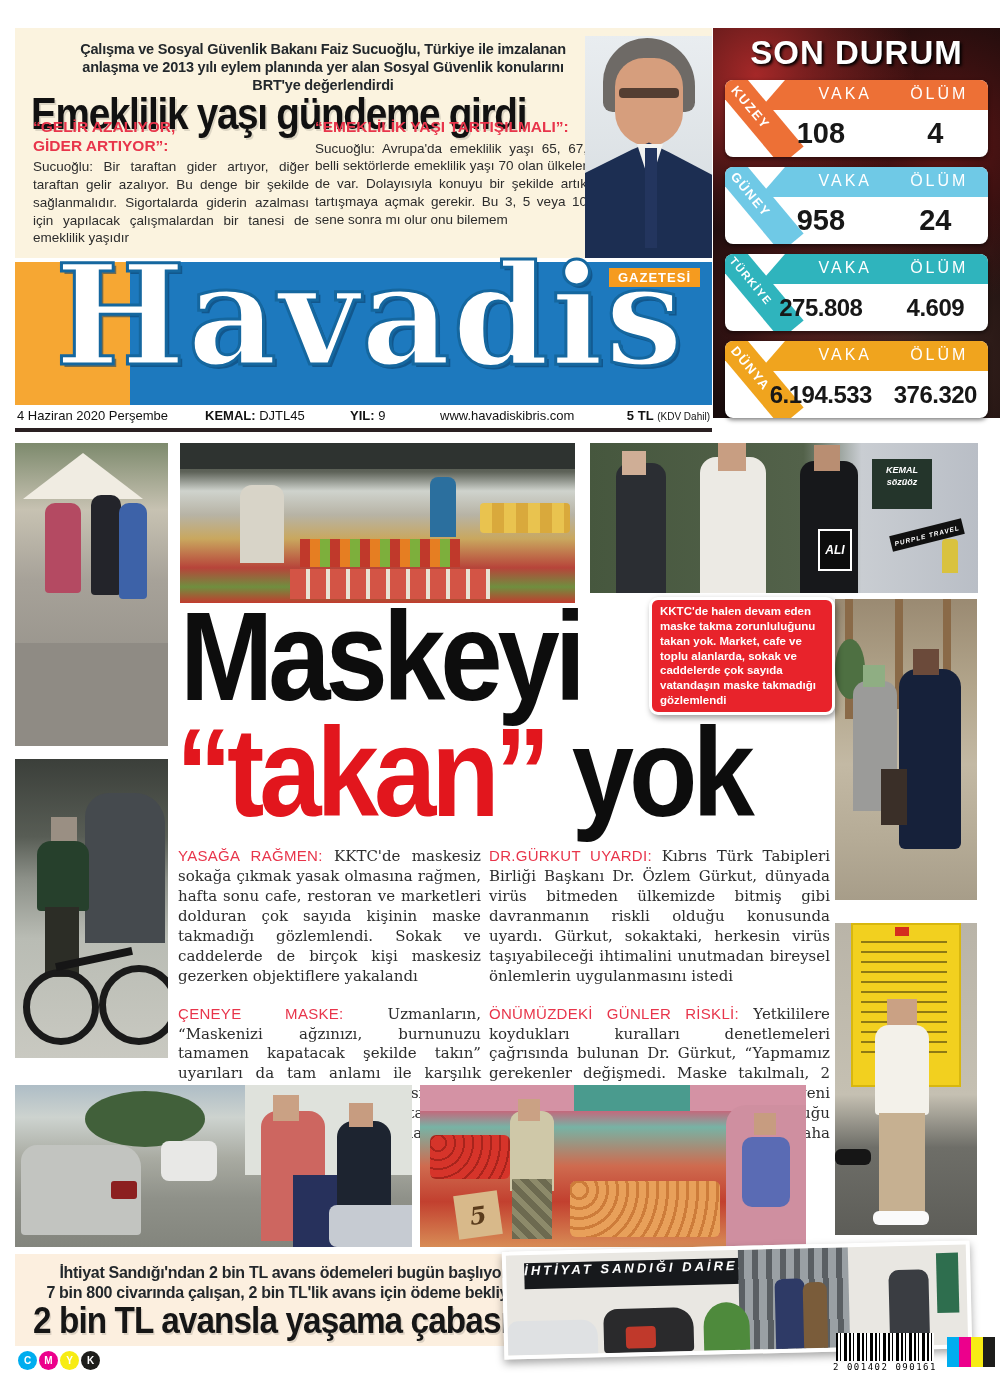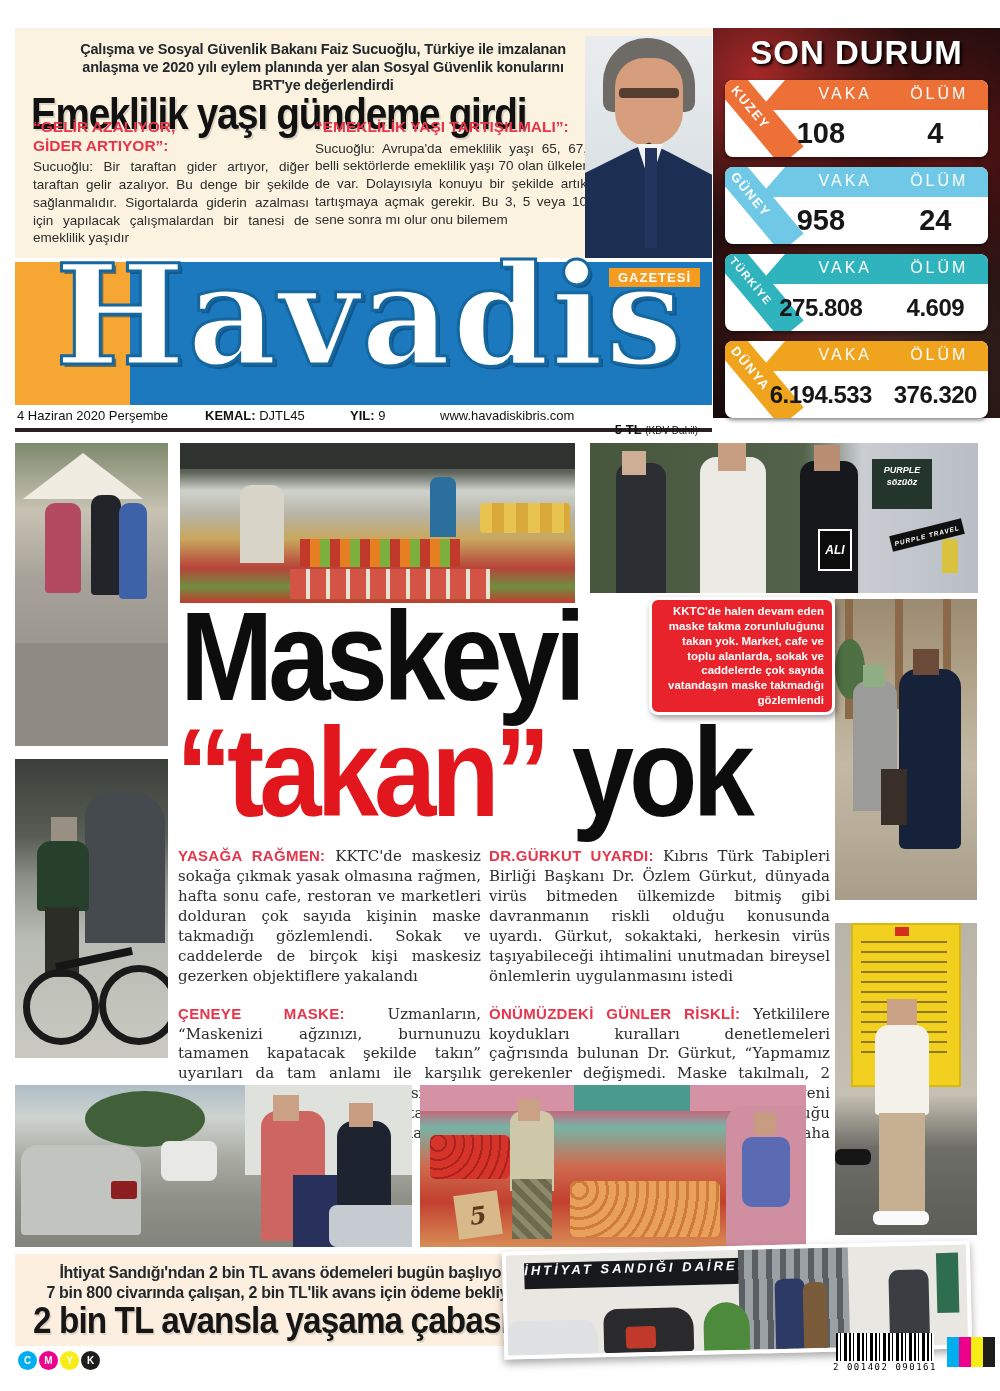--- a/index.html
+++ b/index.html
@@ -51,43 +51,43 @@
       font-weight:bold;font-size:138px;line-height:1.1;color:#fff;letter-spacing:2px;
       -webkit-text-stroke:3px #15679f;text-shadow:3px 3px 0 rgba(10,60,100,.55);}
   .gaz-tag{position:absolute;right:12px;top:6px;background:#f59b1f;color:#fff;font-weight:bold;
       font-size:13px;letter-spacing:1px;padding:2px 9px;}
   .info-bar{left:15px;top:407px;width:697px;height:21px;border-bottom:4px solid #2a2022;font-size:13px;color:#111;}
   .info-bar b{font-weight:bold;}
   .ib-date{position:absolute;left:2px;top:1px;}
   .ib-sayi{position:absolute;left:190px;top:1px;}
   .ib-yil{position:absolute;left:335px;top:1px;}
   .ib-site{position:absolute;left:425px;top:1px;}
-  .ib-price{position:absolute;right:14px;top:1px;margin-top:14px;}
+  .ib-price{position:absolute;right:2px;top:1px;}
   .ib-price small{font-size:10px;font-weight:normal;}
 
   
   .ph{position:absolute;overflow:hidden;}
   .ph i{position:absolute;display:block;}
 
   
   .hl{position:absolute;font-weight:bold;color:#0d0d0d;letter-spacing:-5px;line-height:.95;
       transform:scaleY(1.12);transform-origin:top left;white-space:nowrap;}
   .hl1{left:180px;top:598px;font-size:112px;}
   .hl2{left:176px;top:714px;font-size:112px;}
   .hl-red{color:#e2161d;}
   .red-box{left:649px;top:597px;width:180px;height:112px;background:#e8232b;border:3px solid #fff;
       border-radius:9px;box-shadow:2px 3px 6px rgba(0,0,0,.4);display:flex;align-items:center;}
-  .red-box p{margin:0;padding:4px 8px;color:#fff;font-weight:bold;font-size:11.5px;line-height:1.3;text-align:right;}
+  .red-box p{margin:0;padding:4px 8px;color:#fff;font-weight:bold;font-size:11.5px;line-height:1.3;text-align:left;}
 
   
   .body-col{position:absolute;top:846px;font-family:"DejaVu Serif","Liberation Serif",serif;
       font-size:15px;line-height:1.33;color:#2d2d2d;text-align:justify;}
   .bc1{left:178px;width:303px;} .bc2{left:489px;width:341px;}
   .body-col p{margin:0 0 17px 0;}
-  .lead{font-family:"Liberation Sans",sans-serif;color:#e8354b;font-weight:bold;font-size:15px;letter-spacing:.3px;}
+  .lead{font-family:"Liberation Sans",sans-serif;color:#e8354b;font-weight:normal;font-size:15px;letter-spacing:.3px;}
 
   
   .bot-band{left:15px;top:1254px;width:772px;height:92px;background:#fcefdf;}
   .bot-kicker{left:25px;top:9px;width:490px;text-align:center;font-size:16px;font-weight:bold;
       color:#23282c;line-height:1.25;letter-spacing:-0.3px;}
   .bot-headline{left:18px;top:46px;font-size:37px;font-weight:bold;color:#161616;letter-spacing:-1px;
       transform:scaleX(.9);transform-origin:left;white-space:nowrap;text-shadow:1.5px 1.5px 0 rgba(0,0,0,.12);}
   .ihtiyat{left:503px;top:1246px;width:460px;height:100px;background:#e9e7e2;border:4px solid #fff;
       box-shadow:0 4px 9px rgba(0,0,0,.35);transform:rotate(-1.4deg);overflow:hidden;}
   .iht-sign{position:absolute;left:18px;top:8px;width:250px;height:26px;background:#17191c;color:#fefefe;
@@ -106,21 +106,21 @@
   .csq{left:947px;top:1337px;display:flex;}
   .csq i{width:12px;height:30px;}
   .sq-c{background:#00adef;} .sq-m{background:#ec008c;} .sq-y{background:#f7ec13;} .sq-k{background:#1d1d1b;}
 </style>
 </head>
 <body>
 
 <div class="page">
 
   <div class="abs top-band">
-    <div class="abs kicker">Çalışma ve Sosyal Güvenlik Bakanı Faiz Sucuoğlu, Türkiye ile imzalanan anlaşma ve 2020 yılı eylem planında yer alan Sosyal Güvenlik konularını BRT'ye değerlendirdi</div>
+    <div class="abs kicker">Çalışma ve Sosyal Güvenlik Bakanı Faiz Sucuoğlu, Türkiye ile imzalanan anlaşma ve 2013 yılı eylem planında yer alan Sosyal Güvenlik konularını BRT'ye değerlendirdi</div>
     <div class="abs top-headline">Emeklilik yaşı gündeme girdi</div>
     <div class="abs top-col col1">
       <div class="red-subhead pre">“GELİR AZALIYOR,
 GİDER ARTIYOR”:</div>
       <div>Sucuoğlu: Bir taraftan gider artıyor, diğer taraftan gelir azalıyor. Bu denge bir şekilde sağlanmalıdır. Sigortalarda giderin azalması için yapılacak çalışmalardan bir tanesi de emeklilik yaşıdır</div>
     </div>
     <div class="abs top-col col2">
       <div class="red-subhead">“EMEKLİLİK YAŞI TARTIŞILMALI”:</div>
       <div>Sucuoğlu: Avrupa'da emeklilik yaşı 65, 67, belli sektörlerde emeklilik yaşı 70 olan ülkeler de var. Dolayısıyla konuyu bir şekilde artık tartışmaya açmak gerekir. Bu 3, 5 veya 10 sene sonra mı olur onu bilemem</div>
     </div>
@@ -230,21 +230,21 @@
   </div>
 
   <div class="ph" style="left:590px;top:443px;width:388px;height:150px;background:linear-gradient(90deg,#46573e 0%,#53624a 55%,#c9cdd2 70%,#b9bec6 100%);">
     <i style="left:26px;top:20px;width:50px;height:130px;background:#2b2e33;border-radius:14px 14px 0 0;"></i>
     <i style="left:32px;top:8px;width:24px;height:24px;background:#cfae96;"></i>
     <i style="left:110px;top:14px;width:66px;height:136px;background:#eceae4;border-radius:16px 16px 0 0;"></i>
     <i style="left:128px;top:0px;width:28px;height:28px;background:#c89e82;"></i>
     <i style="left:210px;top:18px;width:58px;height:132px;background:#17181b;border-radius:14px 14px 0 0;"></i>
     <i style="left:224px;top:2px;width:26px;height:26px;background:#b98e72;"></i>
     <i style="left:228px;top:86px;width:30px;height:38px;background:#0c0c0c;border:2px solid #fff;color:#fff;font-size:12px;font-weight:bold;display:flex;align-items:center;justify-content:center;">ALI</i>
-    <i style="left:282px;top:16px;width:60px;height:44px;background:#24352b;color:#fff;font-size:9px;font-weight:bold;text-align:center;line-height:1.3;padding-top:6px;white-space:pre-line;" class="pre">PURPLE
+    <i style="left:282px;top:16px;width:60px;height:44px;background:#24352b;color:#fff;font-size:9px;font-weight:bold;text-align:center;line-height:1.3;padding-top:6px;white-space:pre-line;" class="pre">KEMAL
 sözüöz</i>
     <i style="left:300px;top:84px;width:74px;height:16px;background:#101010;color:#fff;font-size:6.5px;font-weight:bold;display:flex;align-items:center;justify-content:center;transform:rotate(-14deg);letter-spacing:1px;">PURPLE TRAVEL</i>
     <i style="left:352px;top:96px;width:16px;height:34px;background:#d9c23e;border-radius:4px 4px 0 0;"></i>
   </div>
 
   <div class="ph" style="left:835px;top:599px;width:142px;height:301px;background:linear-gradient(180deg,#9a8a72 0%,#b3a68c 30%,#c3b9a4 55%,#b5ab96 80%,#a79d89 100%);">
     <i style="left:10px;top:0;width:8px;height:120px;background:#8a6a48;"></i>
     <i style="left:60px;top:0;width:8px;height:110px;background:#8a6a48;"></i>
     <i style="left:108px;top:0;width:8px;height:118px;background:#8a6a48;"></i>
     <i style="left:0px;top:40px;width:30px;height:60px;background:#4e7042;border-radius:50%;"></i>

